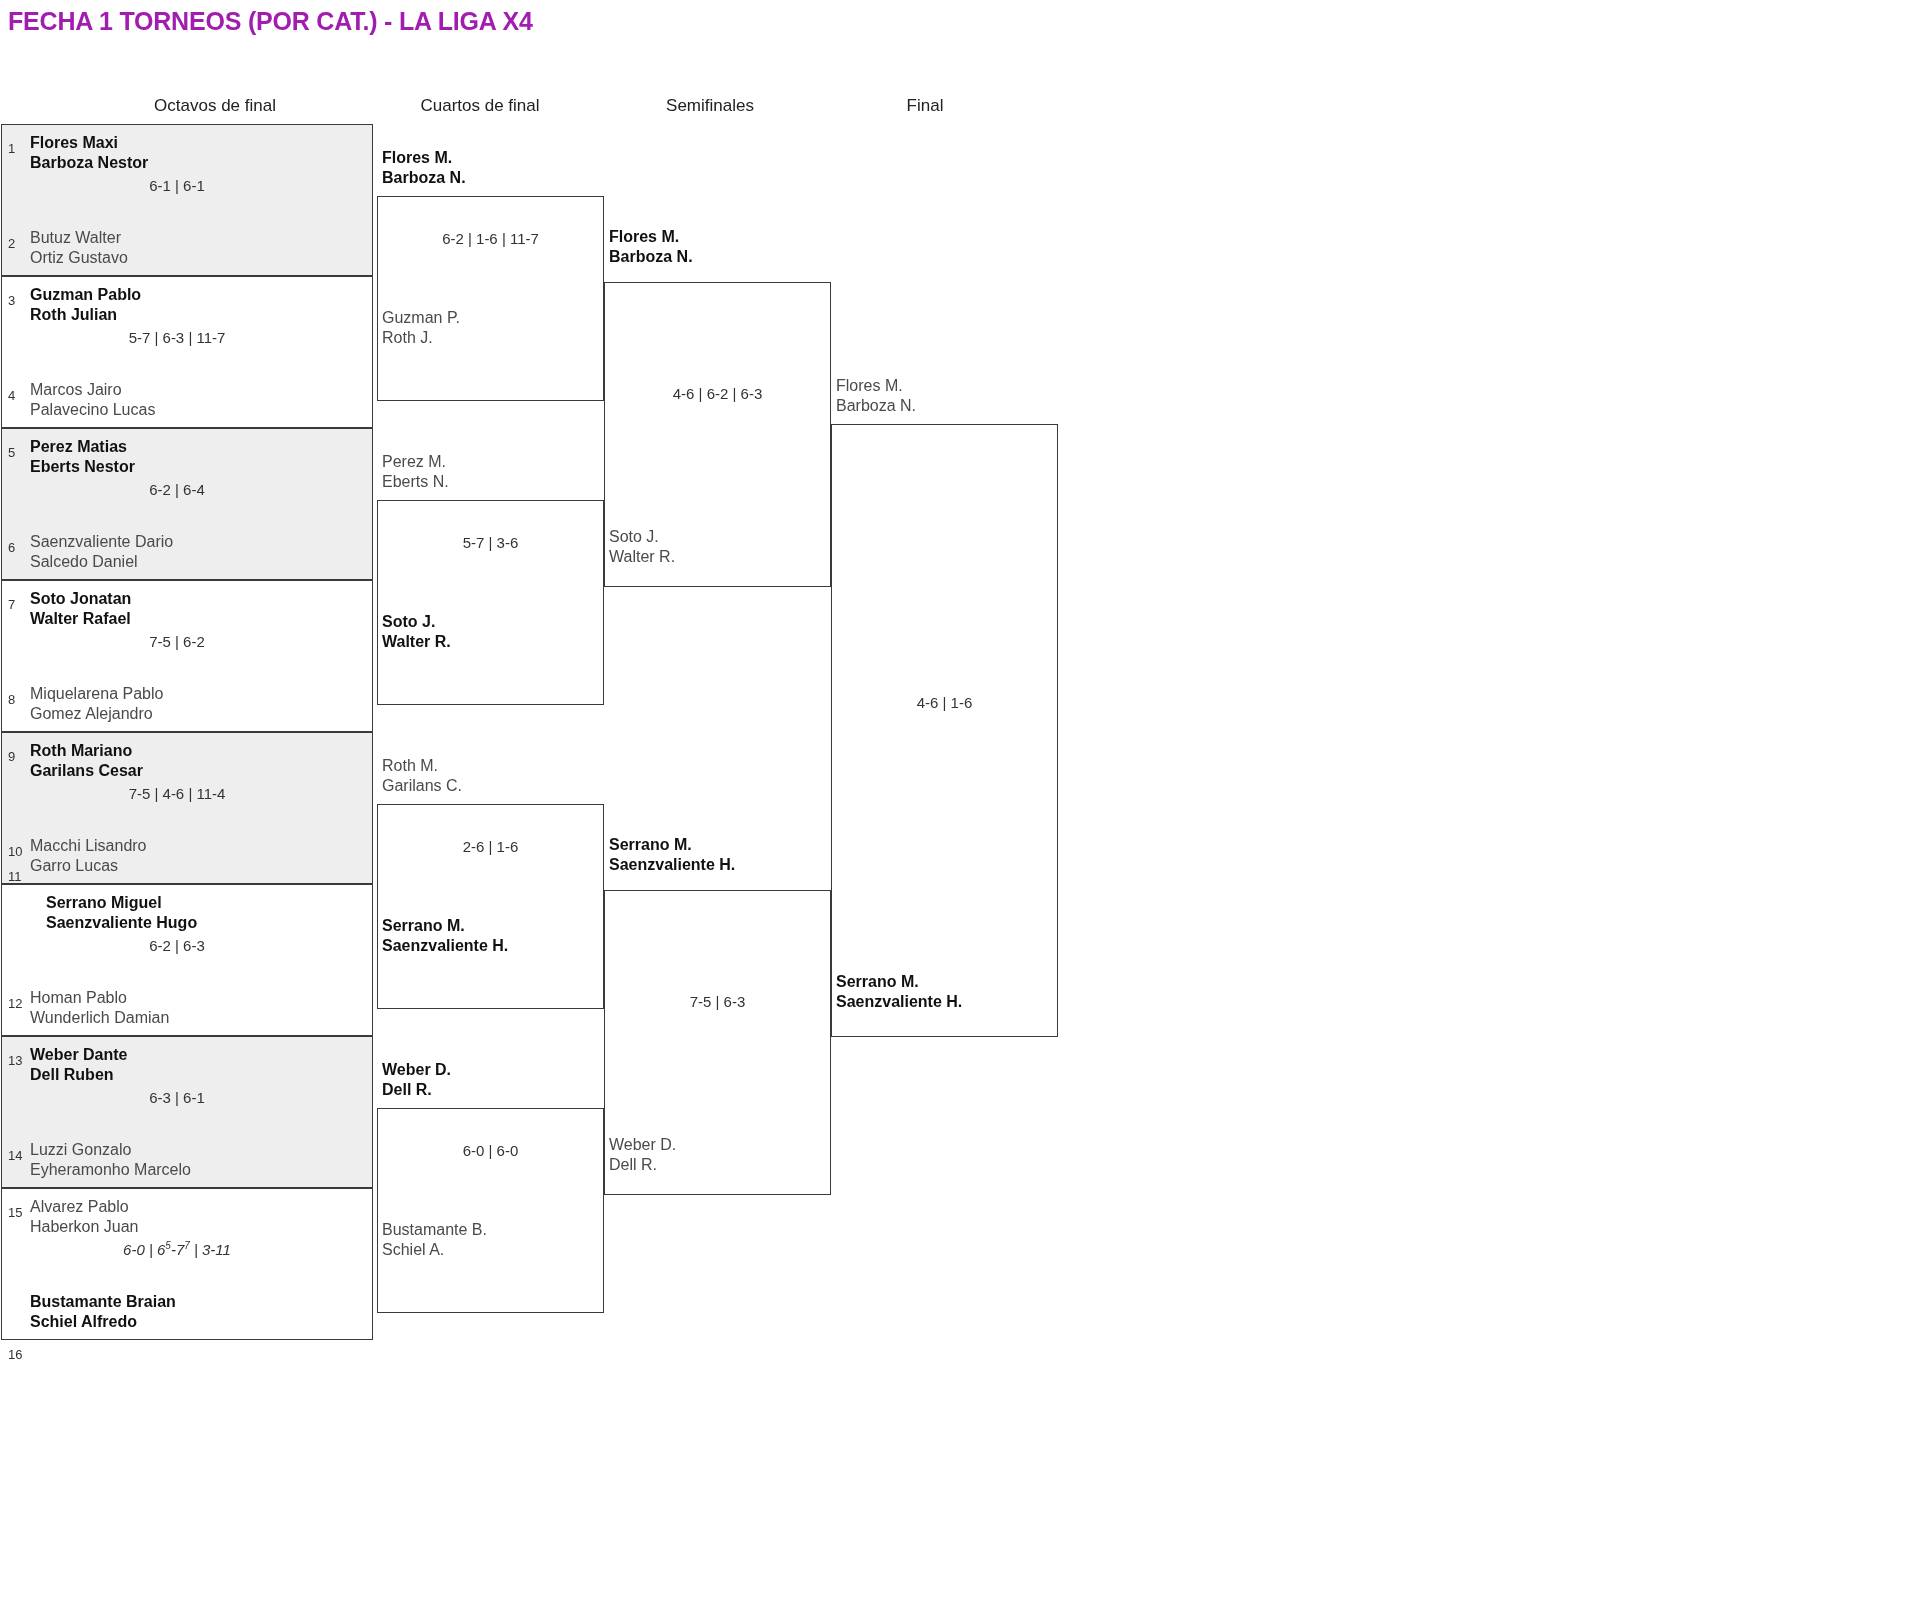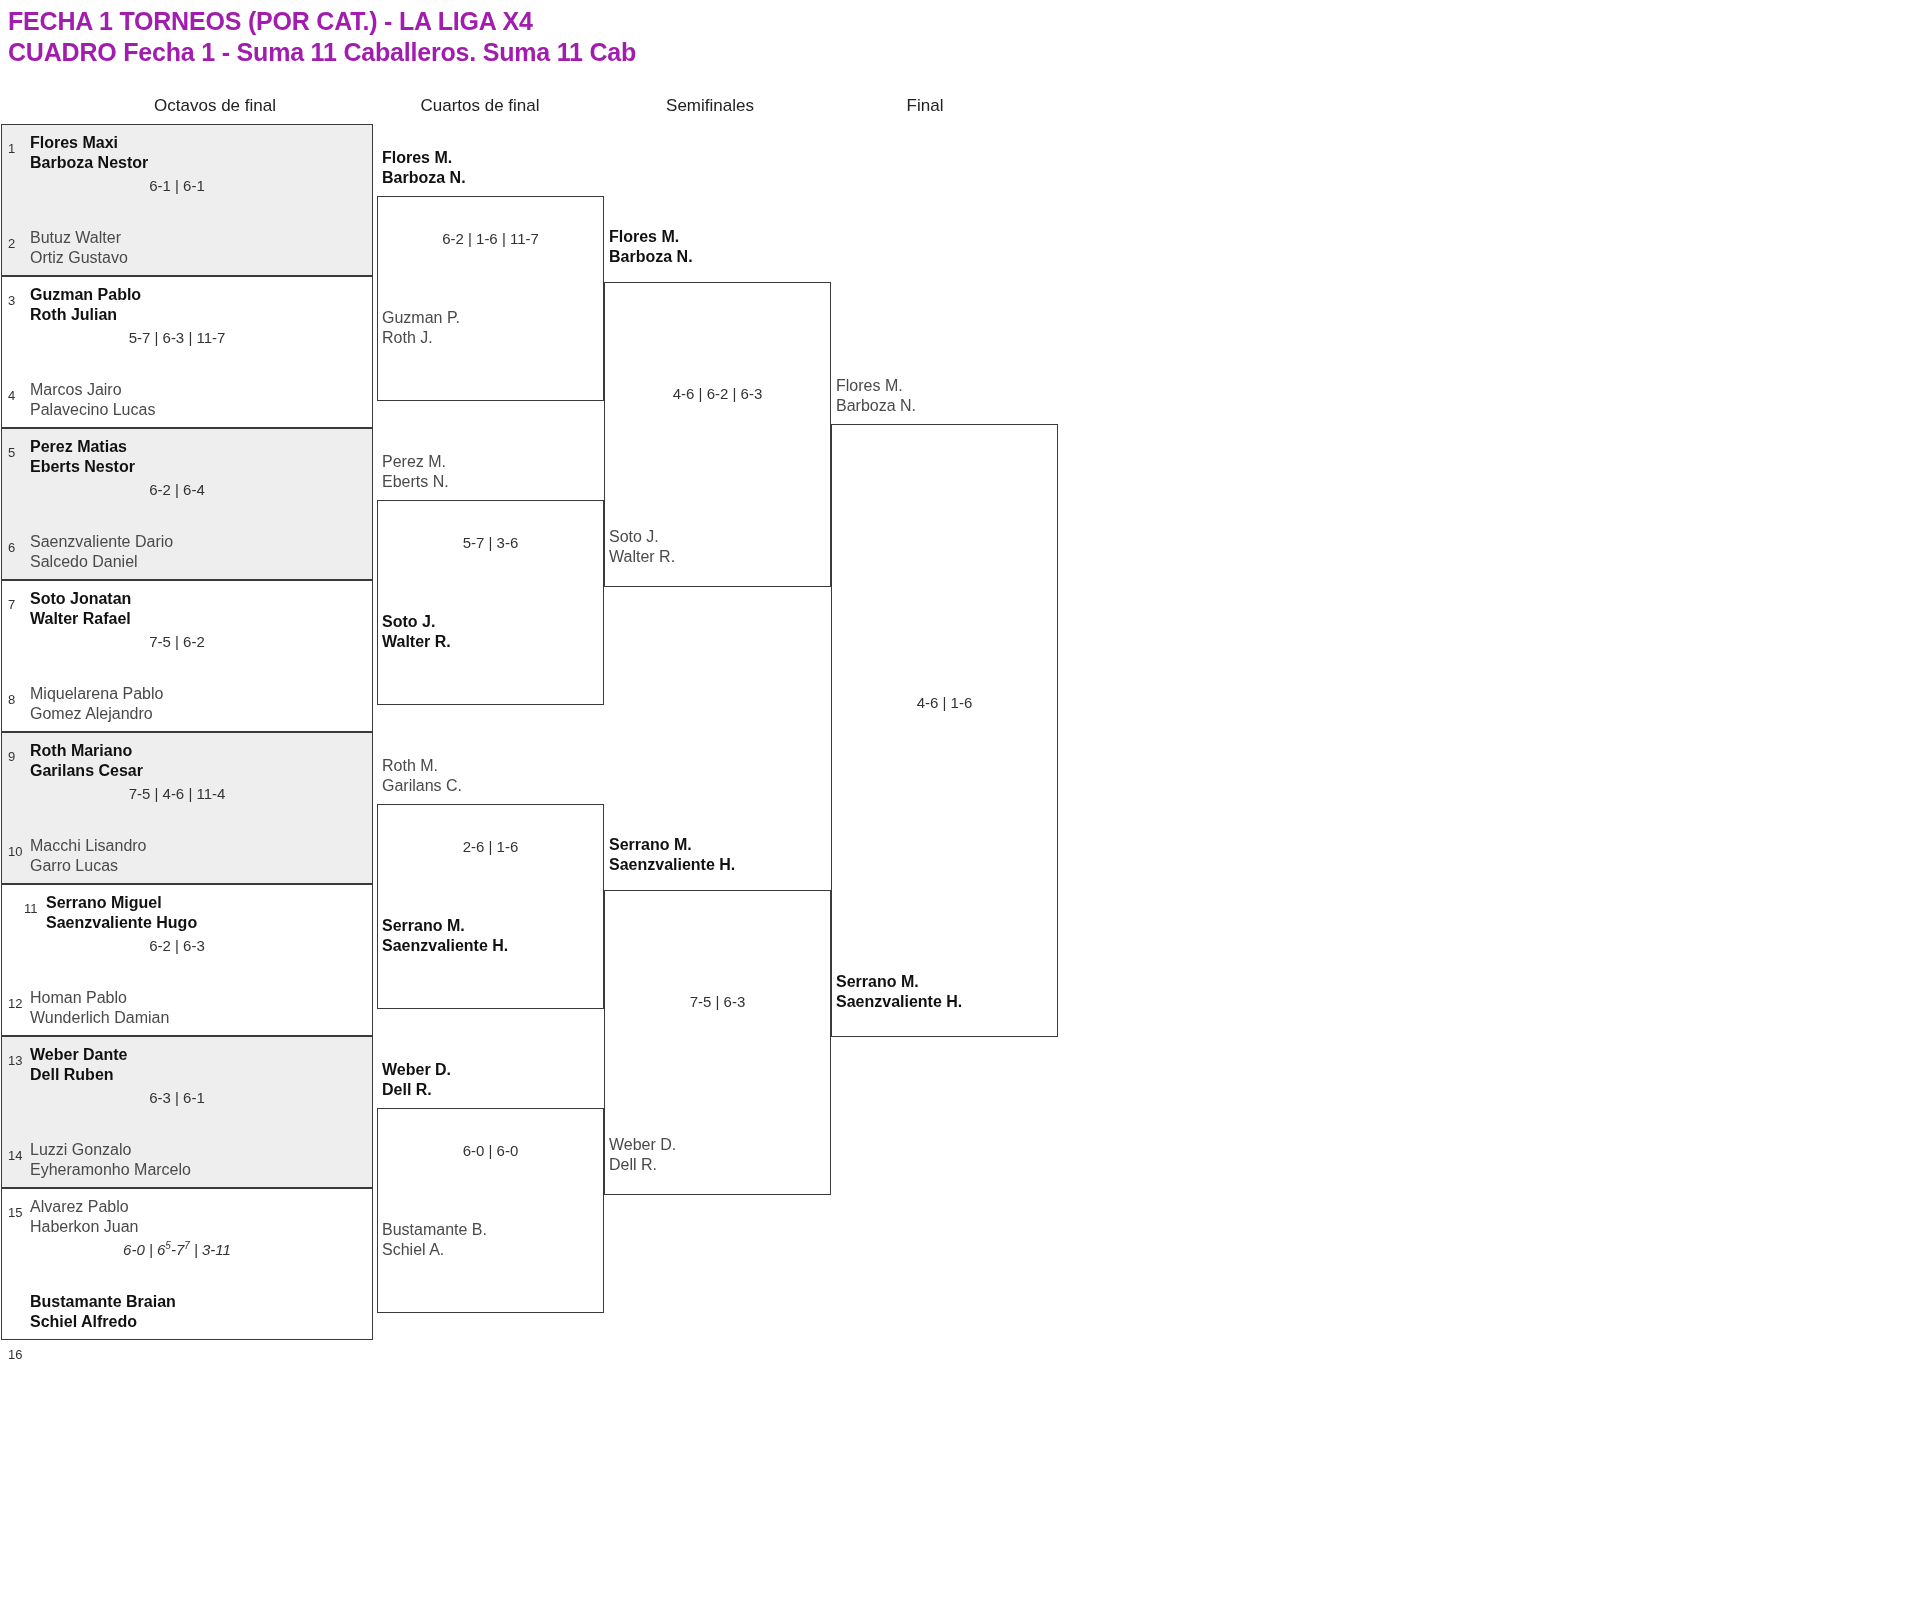--- a/index.html
+++ b/index.html
@@ -106,21 +106,20 @@
   }
   .score sup { font-size: 10px; vertical-align: super; line-height: 0; }
 </style>
 </head>
 <body>
 
 <div id="page">
 
   <div id="header-title">
     <div class="title-line">FECHA 1 TORNEOS (POR CAT.) - LA LIGA X4</div>
-    <div class="title-line">CUADRO Fecha 1 - Suma 11 Caballeros. Suma 11 Cab</div>
   </div>
 
 
   <div class="round-header" style="left:60px;  top:96px; width:310px;">Octavos de final</div>
   <div class="round-header" style="left:325px; top:96px; width:310px;">Cuartos de final</div>
   <div class="round-header" style="left:565px; top:96px; width:290px;">Semifinales</div>
   <div class="round-header" style="left:810px; top:96px; width:230px;">Final</div>
 
   <div id="bracket-root">
       <div>
@@ -178,21 +177,21 @@
           <span class="l1">Roth Mariano</span>
           <span class="l2">Garilans Cesar</span>
         </div>
         <div class="seed-num" style="left:8px; top:845px;">10</div>
         <div class="team loser" style="left:30px; top:836px;">
           <span class="l1">Macchi Lisandro</span>
           <span class="l2">Garro Lucas</span>
         </div>
         <div class="score" style="left:1px; top:785px; width:352px;">7-5 | 4-6 | 11-4</div>
         <div class="r1-box plain" style="left:1px; top:884px; width:372px; height:152px;"></div>
-        <div class="seed-num" style="left:8px; top:902px;margin-left:16px;">11</div>
+        <div class="seed-num" style="left:8px; top:870px;">11</div>
         <div class="team winner" style="left:46px; top:893px;">
           <span class="l1">Serrano Miguel</span>
           <span class="l2">Saenzvaliente Hugo</span>
         </div>
         <div class="seed-num" style="left:8px; top:997px;">12</div>
         <div class="team loser" style="left:30px; top:988px;">
           <span class="l1">Homan Pablo</span>
           <span class="l2">Wunderlich Damian</span>
         </div>
         <div class="score" style="left:1px; top:937px; width:352px;">6-2 | 6-3</div>

